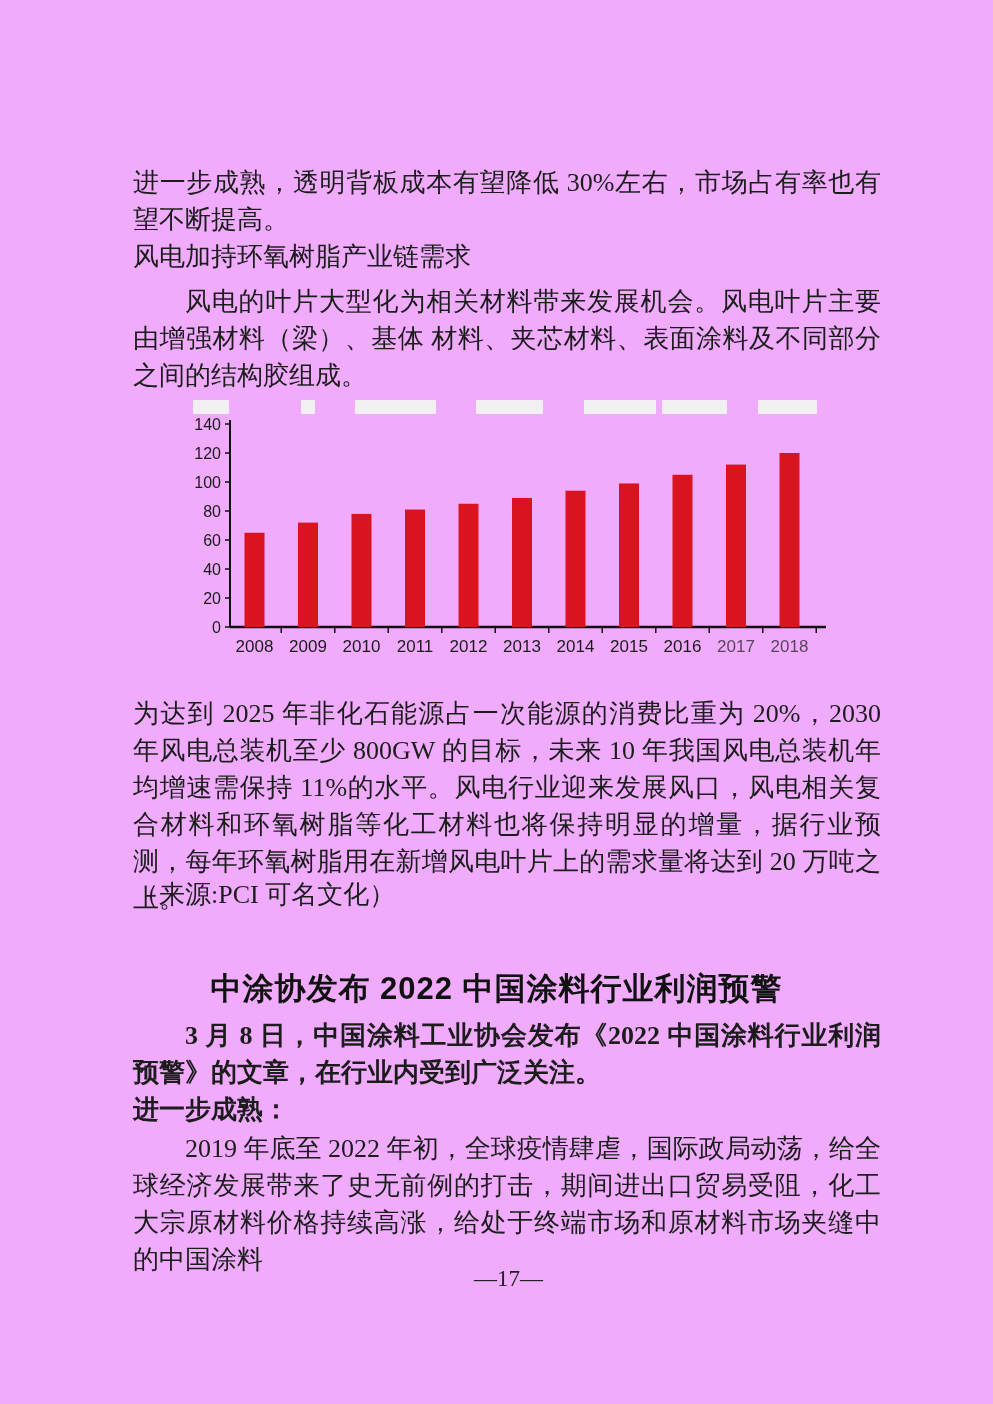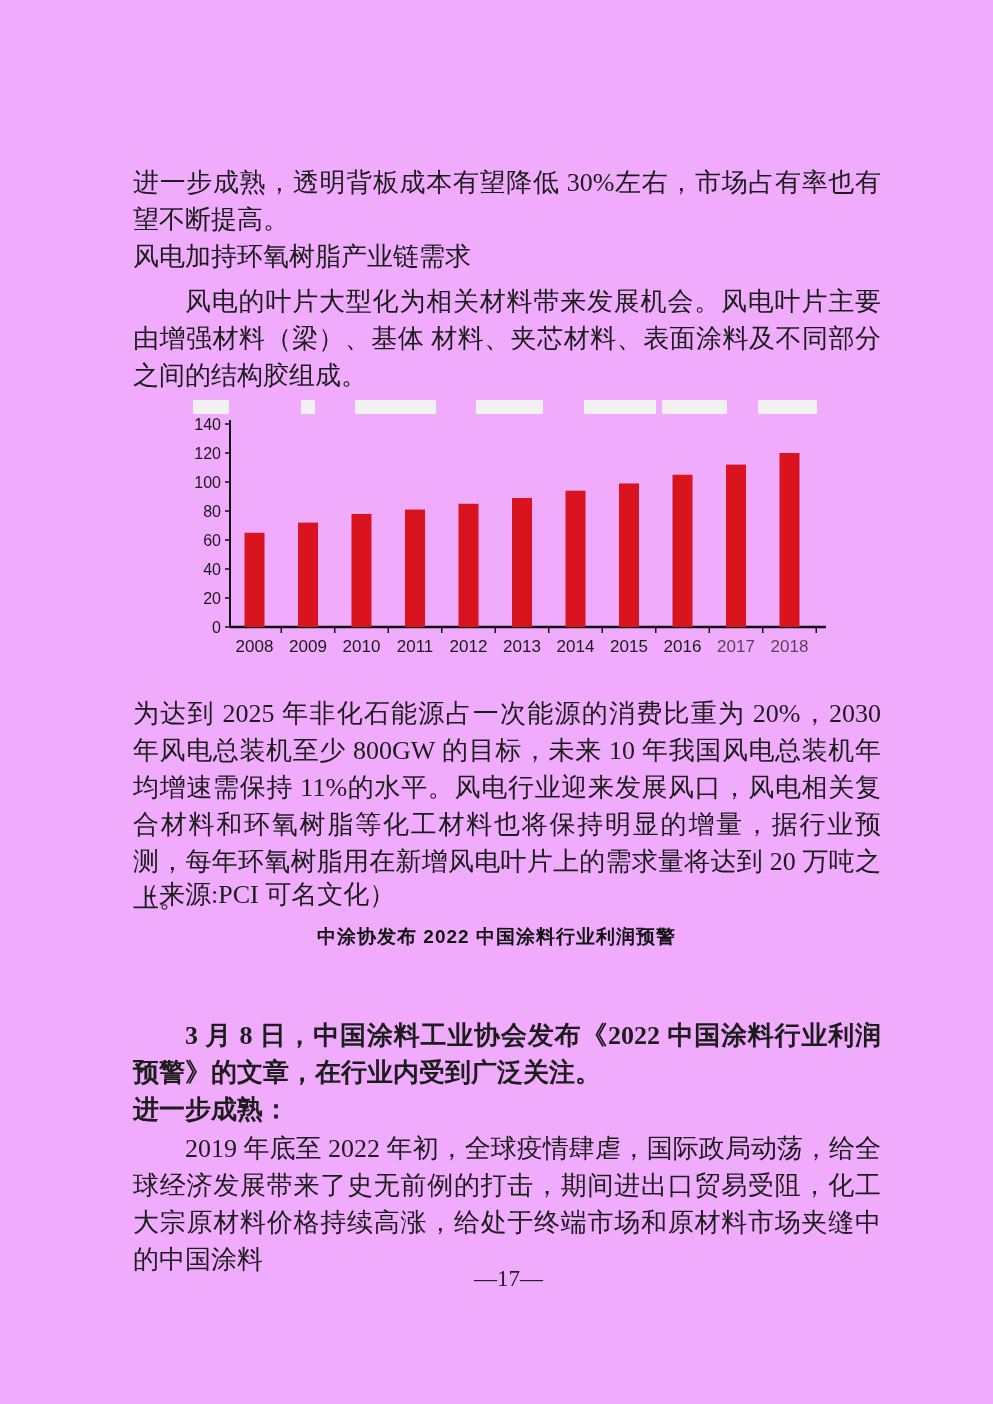--- a/index.html
+++ b/index.html
@@ -17,24 +17,24 @@
     left:133px;width:748px;
     font-size:26px;line-height:37px;
   }
   .textblock p{margin:0;text-align:justify;}
   .indent{text-indent:2em;}
   .source-note{
     position:absolute;left:133px;width:748px;top:876px;
     font-size:26px;line-height:37px;text-align:left;margin:0;
   }
   .heading{
-    position:absolute;left:0;top:924px;width:993px;
+    position:absolute;left:0;top:968px;width:993px;
     margin:0;text-align:center;
     font-family:"Liberation Sans","DejaVu Sans",sans-serif;
-    font-size:19px;font-weight:bold;color:#111;
+    font-size:31px;font-weight:bold;color:#111;
     letter-spacing:1px;
   }
   .page-number{
     position:absolute;left:12px;top:1266px;width:993px;
     text-align:center;font-size:23px;color:#222;
   }
   .chart-figure{
     position:absolute;left:186px;top:396px;width:660px;height:290px;margin:0;
   }
   .chart-figure svg{position:absolute;left:0;top:0;}

